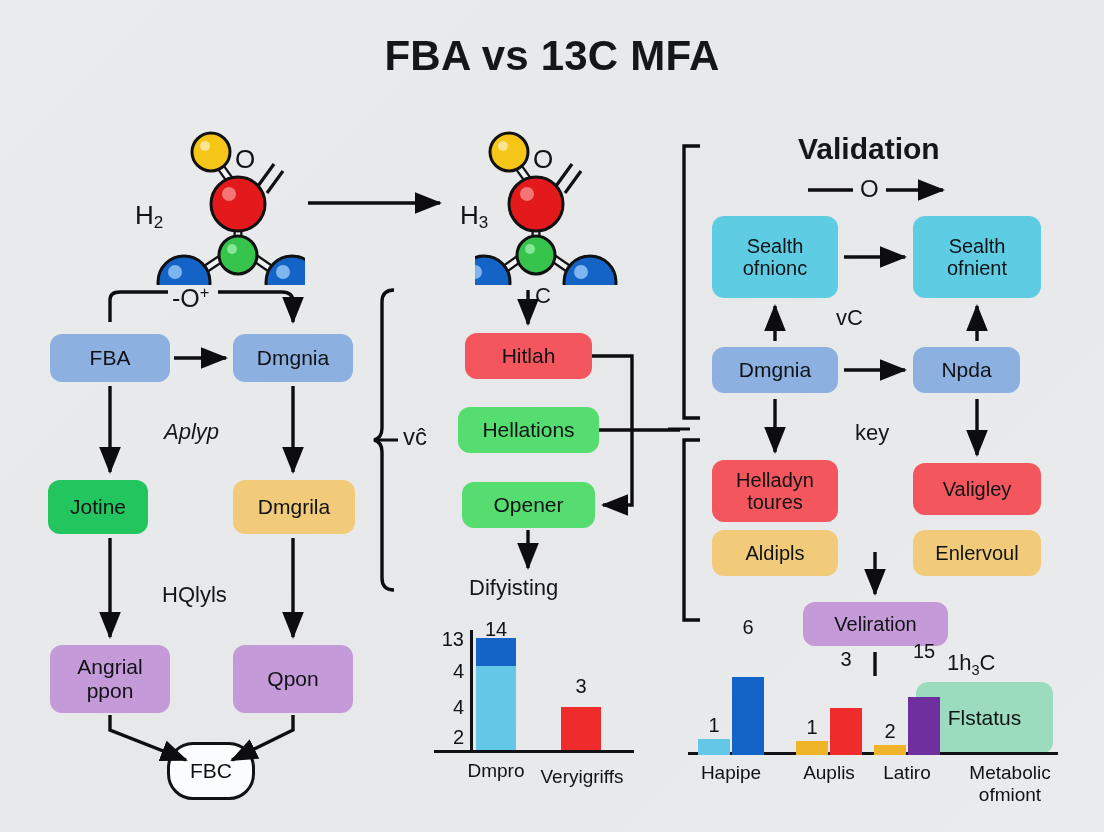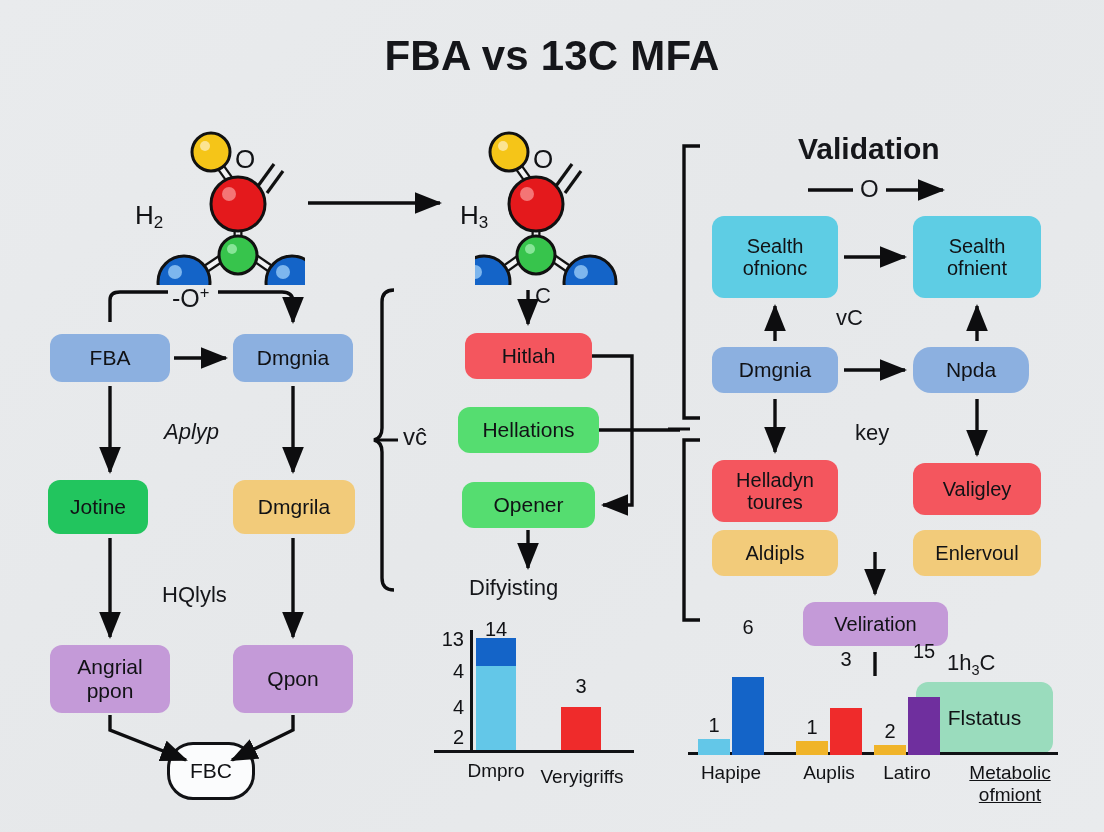--- a/index.html
+++ b/index.html
@@ -181,21 +181,21 @@
 
   <div class="abs heading" style="left:798px; top:132px;">Validation</div>
   <div class="abs lbl" style="left:860px; top:175px; font-size:24px;">O</div>
 
   <div class="abs node small" style="left:712px; top:216px; width:126px; height:82px; background:#5ecde4;">Sealth
 ofnionc</div>
   <div class="abs node small" style="left:913px; top:216px; width:128px; height:82px; background:#5ecde4;">Sealth
 ofnient</div>
 
   <div class="abs node" style="left:712px; top:347px; width:126px; height:46px; background:#8cb0e0;">Dmgnia</div>
-  <div class="abs node" style="left:913px; top:347px; width:116px; height:46px; background:#8cb0e0;border-radius:18px;">Npda</div>
+  <div class="abs node" style="left:913px; top:347px; width:107px; height:46px; background:#8cb0e0;">Npda</div>
 
   <div class="abs lbl" style="left:836px; top:305px;">vC</div>
   <div class="abs lbl" style="left:855px; top:420px;">key</div>
 
   <div class="abs node small" style="left:712px; top:460px; width:126px; height:62px; background:#f4565e;">Helladyn
 toures</div>
   <div class="abs node small" style="left:913px; top:463px; width:128px; height:52px; background:#f4565e;">Valigley</div>
 
   <div class="abs node small" style="left:712px; top:530px; width:126px; height:46px; background:#f2cb7a;">Aldipls</div>
   <div class="abs node small" style="left:913px; top:530px; width:128px; height:46px; background:#f2cb7a;">Enlervoul</div>
@@ -243,21 +243,21 @@
     <div class="bar" style="left:142px; bottom:55px; width:32px; height:47px; background:#ef2b2b;"></div>
     <div class="barval" style="left:136px; top:18px; width:44px;">3</div>
     <div class="cattick" style="left:96px; top:132px; width:90px;">Auplis</div>
 
     <div class="bar" style="left:186px; bottom:55px; width:32px; height:10px; background:#f0b429;"></div>
     <div class="barval" style="left:180px; top:90px; width:44px;">2</div>
     <div class="bar" style="left:220px; bottom:55px; width:32px; height:58px; background:#6f2f9e;"></div>
     <div class="barval" style="left:212px; top:10px; width:48px;">15</div>
     <div class="cattick" style="left:174px; top:132px; width:90px;">Latiro</div>
 
-    <div class="cattick" style="left:252px; top:132px; width:140px;text-decoration:underline;">Metabolic
+    <div class="cattick" style="left:252px; top:132px; width:140px;">Metabolic
 ofmiont</div>
   </div>
 
   <svg class="overlay">
     <defs>
       <marker id="ah" markerWidth="9" markerHeight="9" refX="7.4" refY="3.2" orient="auto">
         <path d="M0,0 L8,3.2 L0,6.4 z" class="arrowfill"></path>
       </marker>
     </defs>
 

